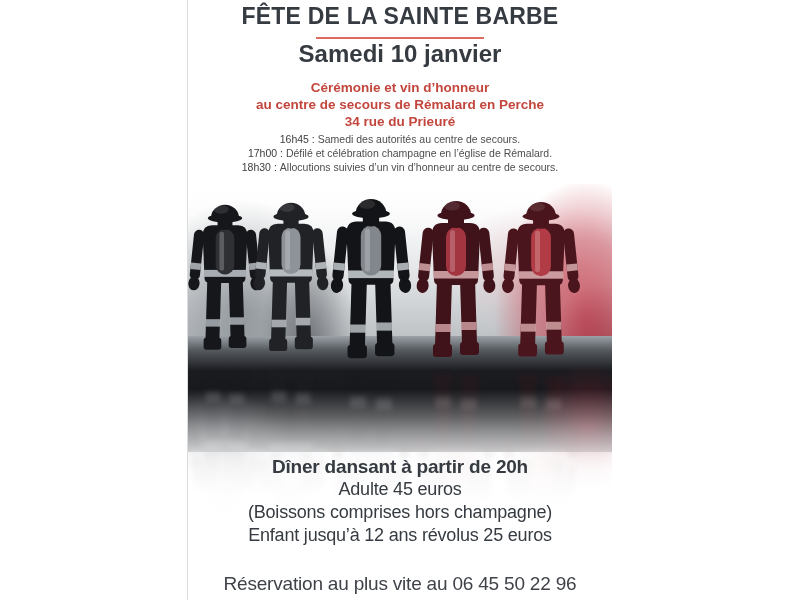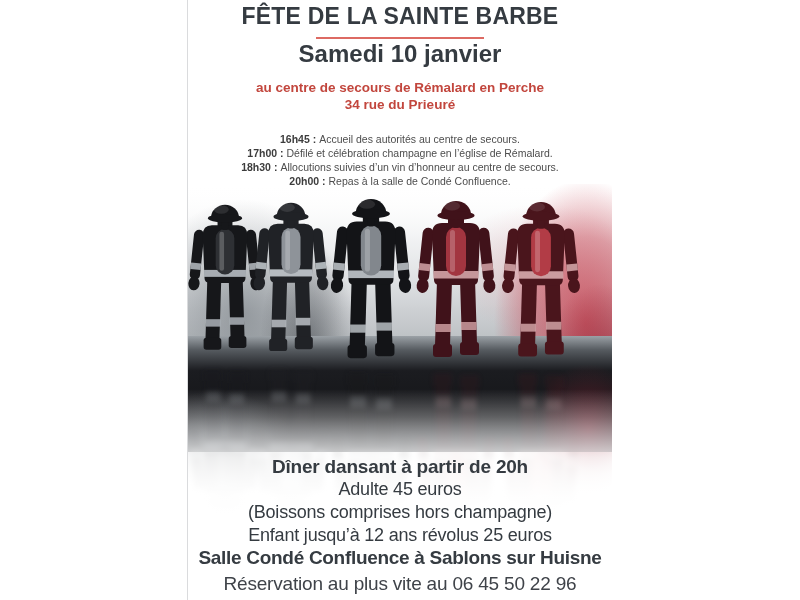--- a/index.html
+++ b/index.html
@@ -6,48 +6,48 @@
   body { width:800px; height:600px; font-family:"Liberation Sans","DejaVu Sans",sans-serif; }
   .canvas { position:relative; width:800px; height:600px; background:#ffffff; overflow:hidden; }
   .edge { position:absolute; left:187px; top:0; width:1px; height:600px; background:#dadbdd; }
   .txt { position:absolute; left:0; width:800px; text-align:center; z-index:2; }
   .title { top:3px; font-size:23px; font-weight:bold; color:var(--title-color,#353b41); letter-spacing:.2px; }
   .divider { position:absolute; top:37px; left:316px; width:168px; height:2px; background:var(--accent-red,#dd6a63); z-index:2; }
   .date { top:40px; font-size:24px; font-weight:bold; color:var(--title-color,#353b41); }
   .redblock { top:79px; color:var(--text-red,#c2463d); font-weight:bold; font-size:13.5px; line-height:17px; }
   .schedule { top:132px; font-size:10.5px; line-height:14px; color:var(--body-text,#4d4d4d); }
   .schedule .row { white-space:nowrap; }
-  .schedule .t { font-weight:bold; color:#3c3c3c; margin-right:3px; }
+  .schedule .t { font-weight:normal; color:#3c3c3c; margin-right:3px; }
   .photo { position:absolute; left:188px; top:184px; width:424px; height:330px; z-index:1; }
   .dinner { top:455px; font-size:18px; line-height:23px; color:var(--title-color,#353b41); letter-spacing:-0.2px; }
   .dinner .head { font-size:19px; font-weight:bold; }
   .venue { top:547px; font-size:19px; font-weight:bold; color:var(--title-color,#353b41); letter-spacing:-0.3px; white-space:nowrap; }
   .resa { top:573px; font-size:19px; color:#3f4349; letter-spacing:-0.2px; white-space:nowrap; }
 </style>
 </head>
 <body>
 
 <div class="canvas">
 
   <div class="edge"></div>
 
   <div class="txt title">FÊTE DE LA SAINTE BARBE</div>
   <div class="divider"></div>
   <div class="txt date">Samedi 10 janvier</div>
 
   <div class="txt redblock">
+    <div>Cérémonie et vin d’honneur</div>
     <div>au centre de secours de Rémalard en Perche</div>
     <div>34 rue du Prieuré</div>
   </div>
 
   <div class="txt schedule">
-    <div class="row"><span class="t">16h45 :</span><span>Accueil des autorités au centre de secours.</span></div>
+    <div class="row"><span class="t">16h45 :</span><span>Samedi des autorités au centre de secours.</span></div>
     <div class="row"><span class="t">17h00 :</span><span>Défilé et célébration champagne en l’église de Rémalard.</span></div>
     <div class="row"><span class="t">18h30 :</span><span>Allocutions suivies d’un vin d’honneur au centre de secours.</span></div>
-    <div class="row"><span class="t">20h00 :</span><span>Repas à la salle de Condé Confluence.</span></div>
   </div>
 
   <svg class="photo" viewBox="0 0 424 330" width="424" height="330" xmlns="http://www.w3.org/2000/svg">
     <defs>
       <linearGradient id="gTop" x1="0" y1="0" x2="0" y2="1">
         <stop offset="0" stop-color="#ffffff" stop-opacity="0"></stop>
         <stop offset="0.35" stop-color="#d8dbde" stop-opacity="0.4"></stop>
         <stop offset="0.75" stop-color="#aeb3b8" stop-opacity="0.62"></stop>
         <stop offset="1" stop-color="#969ca1" stop-opacity="0.7"></stop>
       </linearGradient>
@@ -145,16 +145,15 @@
     <rect x="0" y="205" width="424" height="125" fill="url(#gFade)"></rect>
   </svg>
 
   <div class="txt dinner">
     <div class="head">Dîner dansant à partir de 20h</div>
     <div>Adulte 45 euros</div>
     <div>(Boissons comprises hors champagne)</div>
     <div>Enfant jusqu’à 12 ans révolus 25 euros</div>
   </div>
 
-  <div class="txt venue">Salle Condé Confluence à Sablons sur Huisne</div>
   <div class="txt resa">Réservation au plus vite au 06 45 50 22 96</div>
 
 </div>
 
 </body></html>

